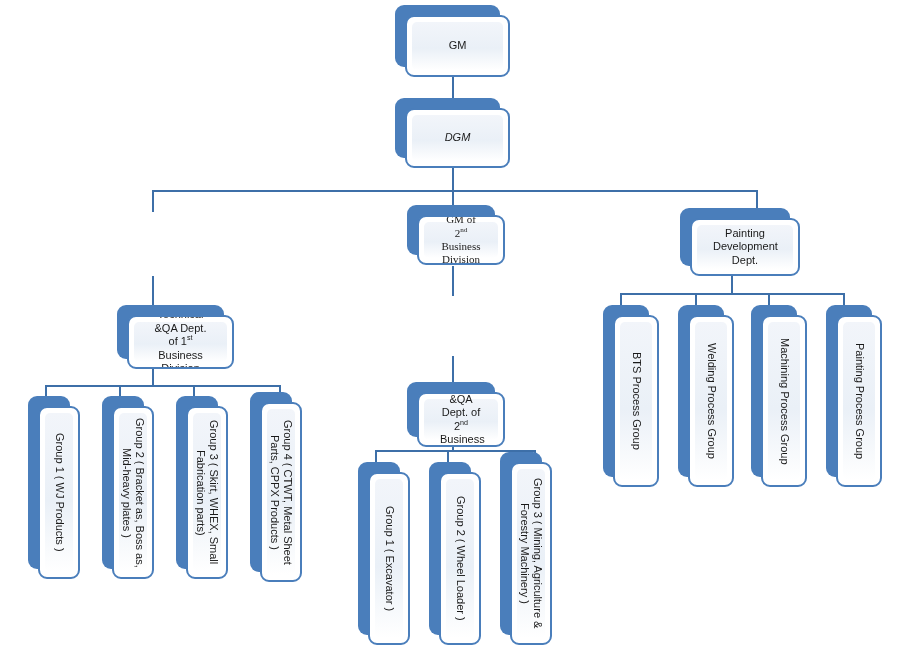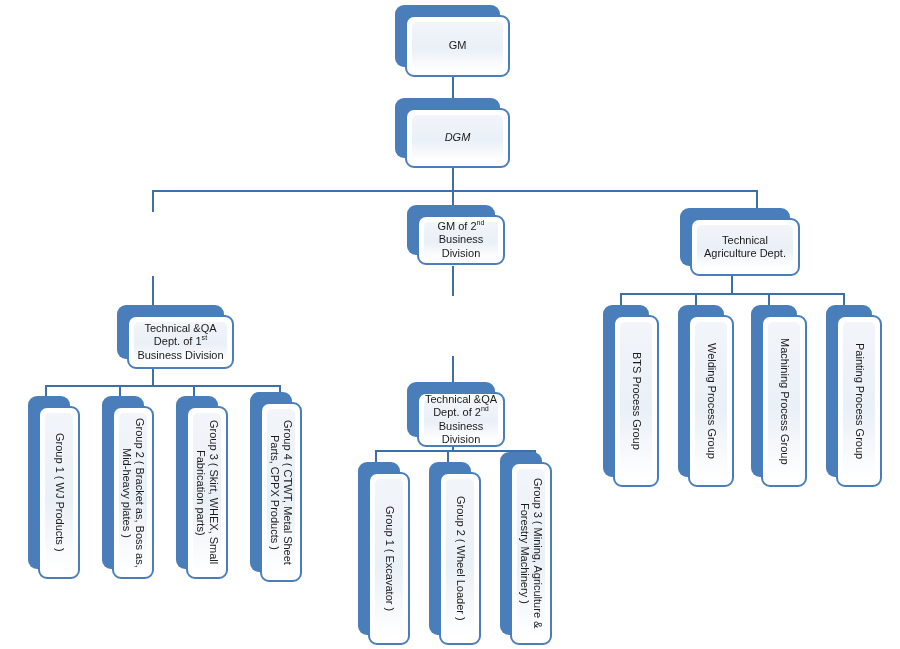--- a/index.html
+++ b/index.html
@@ -69,21 +69,21 @@
     border-radius: 5px;
     background: linear-gradient(180deg, #f2f5fa 0%, #eaf0f7 55%, #ffffff 100%);
     pointer-events: none;
   }
   .node .label {
     position: relative;
     z-index: 2;
     color: #1a1a1a;
     text-align: center;
     line-height: 1.22;
-    padding: 0 4px;
+    padding: 0 21px;
     box-sizing: border-box;
     width: 100%;
   }
   .node .label sup {
     font-size: 0.65em;
     vertical-align: super;
     line-height: 0;
   }
 
   
@@ -151,31 +151,31 @@
   </div>
 
   <div class="node horiz" style="left:395px; top:98px; width:105px; height:60px;font-style:italic;">
     <div class="plate-back"></div>
     <div class="plate-front">
       <span class="label">DGM</span>
     </div>
   </div>
 
 
-  <div class="node horiz" style="left:407px; top:205px; width:88px; height:50px;">
+  <div class="node horiz" style="left:407px; top:205px; width:88px; height:50px;font-family:Liberation Serif, serif;">
     <div class="plate-back"></div>
     <div class="plate-front">
       <span class="label">GM of 2<sup>nd</sup> Business Division</span>
     </div>
   </div>
 
   <div class="node horiz" style="left:680px; top:208px; width:110px; height:58px;">
     <div class="plate-back"></div>
     <div class="plate-front">
-      <span class="label">Technical Agriculture Dept.</span>
+      <span class="label">Painting Development Dept.</span>
     </div>
   </div>
 
   <div class="node horiz" style="left:105px; top:305px; width:107px; height:54px;margin-left:12px;">
     <div class="plate-back"></div>
     <div class="plate-front">
       <span class="label">Technical &amp;QA Dept. of 1<sup>st</sup> Business Division</span>
     </div>
   </div>
 

